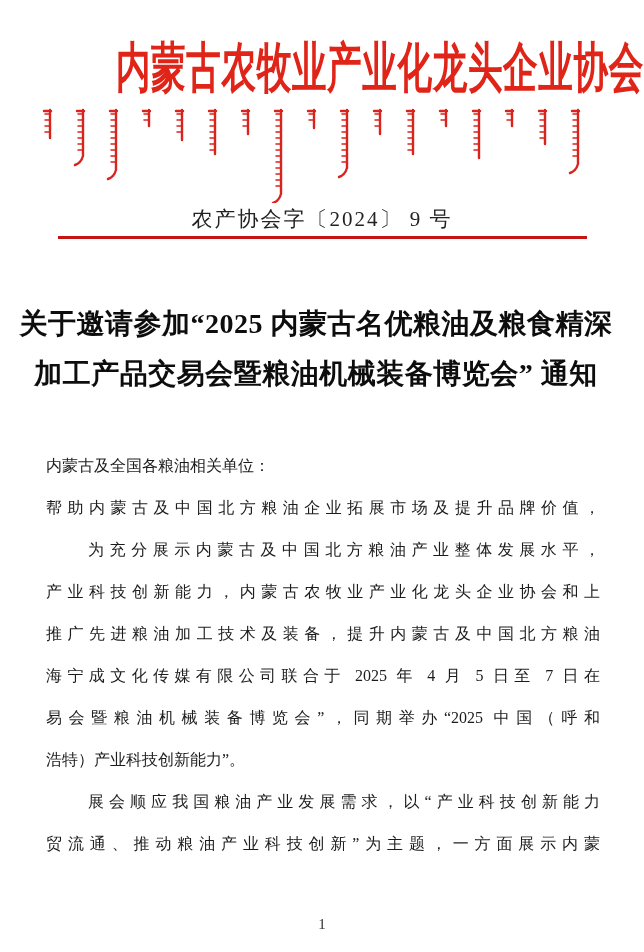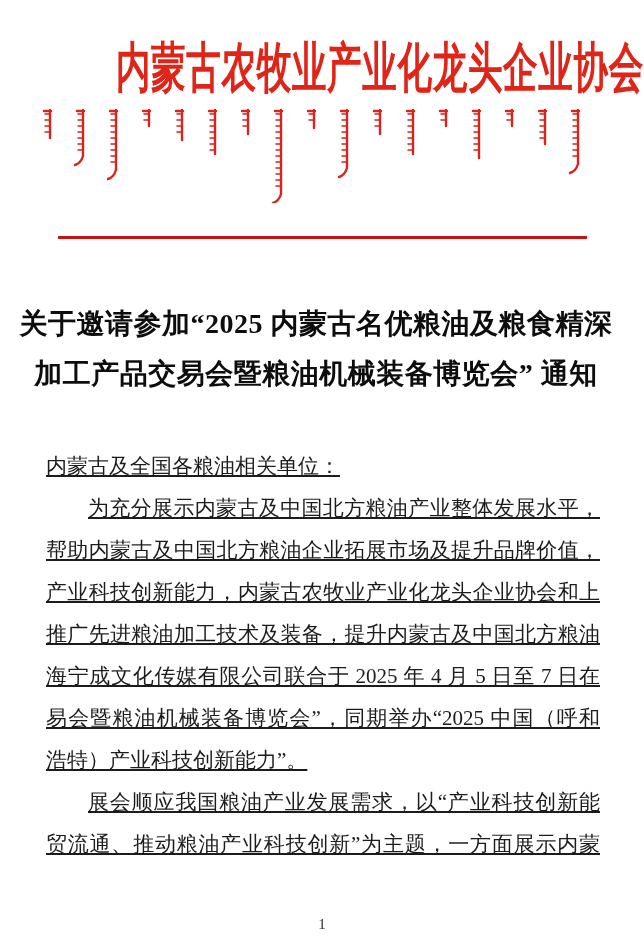--- a/index.html
+++ b/index.html
@@ -45,21 +45,21 @@
     position:absolute;top:299px;left:16px;right:28px;
     text-align:center;font-weight:bold;color:#0d0d0d;
     font-size:28px;line-height:50px;
     letter-spacing:0.5px;
     margin:0;
   }
 
   
   .doc-body{
     position:absolute;top:445px;left:46px;width:554px;
-    font-size:21px;color:#1c1c1c;text-decoration:underline;
+    font-size:16px;color:#1c1c1c;
   }
   .bline{
     height:42px;line-height:42px;
     white-space:nowrap;
   }
   .bline.j{
     text-align:justify;
     text-align-last:justify;
     white-space:normal;
     overflow:hidden;
@@ -111,32 +111,33 @@
         <path class="mg-comb" d="M432 6h5m-5 6h5m-5 6h5m-5 6h5m-5 6h5m-5 6h5m-5 6h5"></path>
       <path class="mg-stem" d="M470 2V18 M464 3h7"></path>
         <path class="mg-comb" d="M465 6h5m-5 6h5"></path>
       <path class="mg-stem" d="M503 2V36 M497 3h7"></path>
         <path class="mg-comb" d="M498 6h5m-5 6h5m-5 6h5m-5 6h5m-5 6h5"></path>
       <path class="mg-stem" d="M536 2V56 M530 3h7 M536 56q-2 7-8 9"></path>
         <path class="mg-comb" d="M531 6h5m-5 6h5m-5 6h5m-5 6h5m-5 6h5m-5 6h5m-5 6h5m-5 6h5"></path>
     </svg>
   </div>
 
+  <div class="doc-number">农产协会字〔2024〕 9 号</div>
 
   <div class="red-divider"></div>
 
   <h1 class="notice-title">
     <div>关于邀请参加“2025 内蒙古名优粮油及粮食精深</div>
     <div>加工产品交易会暨粮油机械装备博览会” 通知</div>
   </h1>
 
   <div class="doc-body">
     <div class="bline">内蒙古及全国各粮油相关单位：</div>
+    <div class="bline j">帮助内蒙古及中国北方粮油企业拓展市场及提升品牌价值，</div>
     <div class="bline j indent">为充分展示内蒙古及中国北方粮油产业整体发展水平，</div>
-    <div class="bline j">帮助内蒙古及中国北方粮油企业拓展市场及提升品牌价值，</div>
     <div class="bline j">产业科技创新能力，内蒙古农牧业产业化龙头企业协会和上</div>
     <div class="bline j">推广先进粮油加工技术及装备，提升内蒙古及中国北方粮油</div>
     <div class="bline j">海宁成文化传媒有限公司联合于 2025 年 4 月 5 日至 7 日在</div>
     <div class="bline j">易会暨粮油机械装备博览会”，同期举办“2025 中国（呼和</div>
     <div class="bline">浩特）产业科技创新能力”。</div>
     <div class="bline j indent">展会顺应我国粮油产业发展需求，以“产业科技创新能力</div>
     <div class="bline j">贸流通、推动粮油产业科技创新”为主题，一方面展示内蒙</div>
   </div>
 
   <div class="page-number">1</div>

